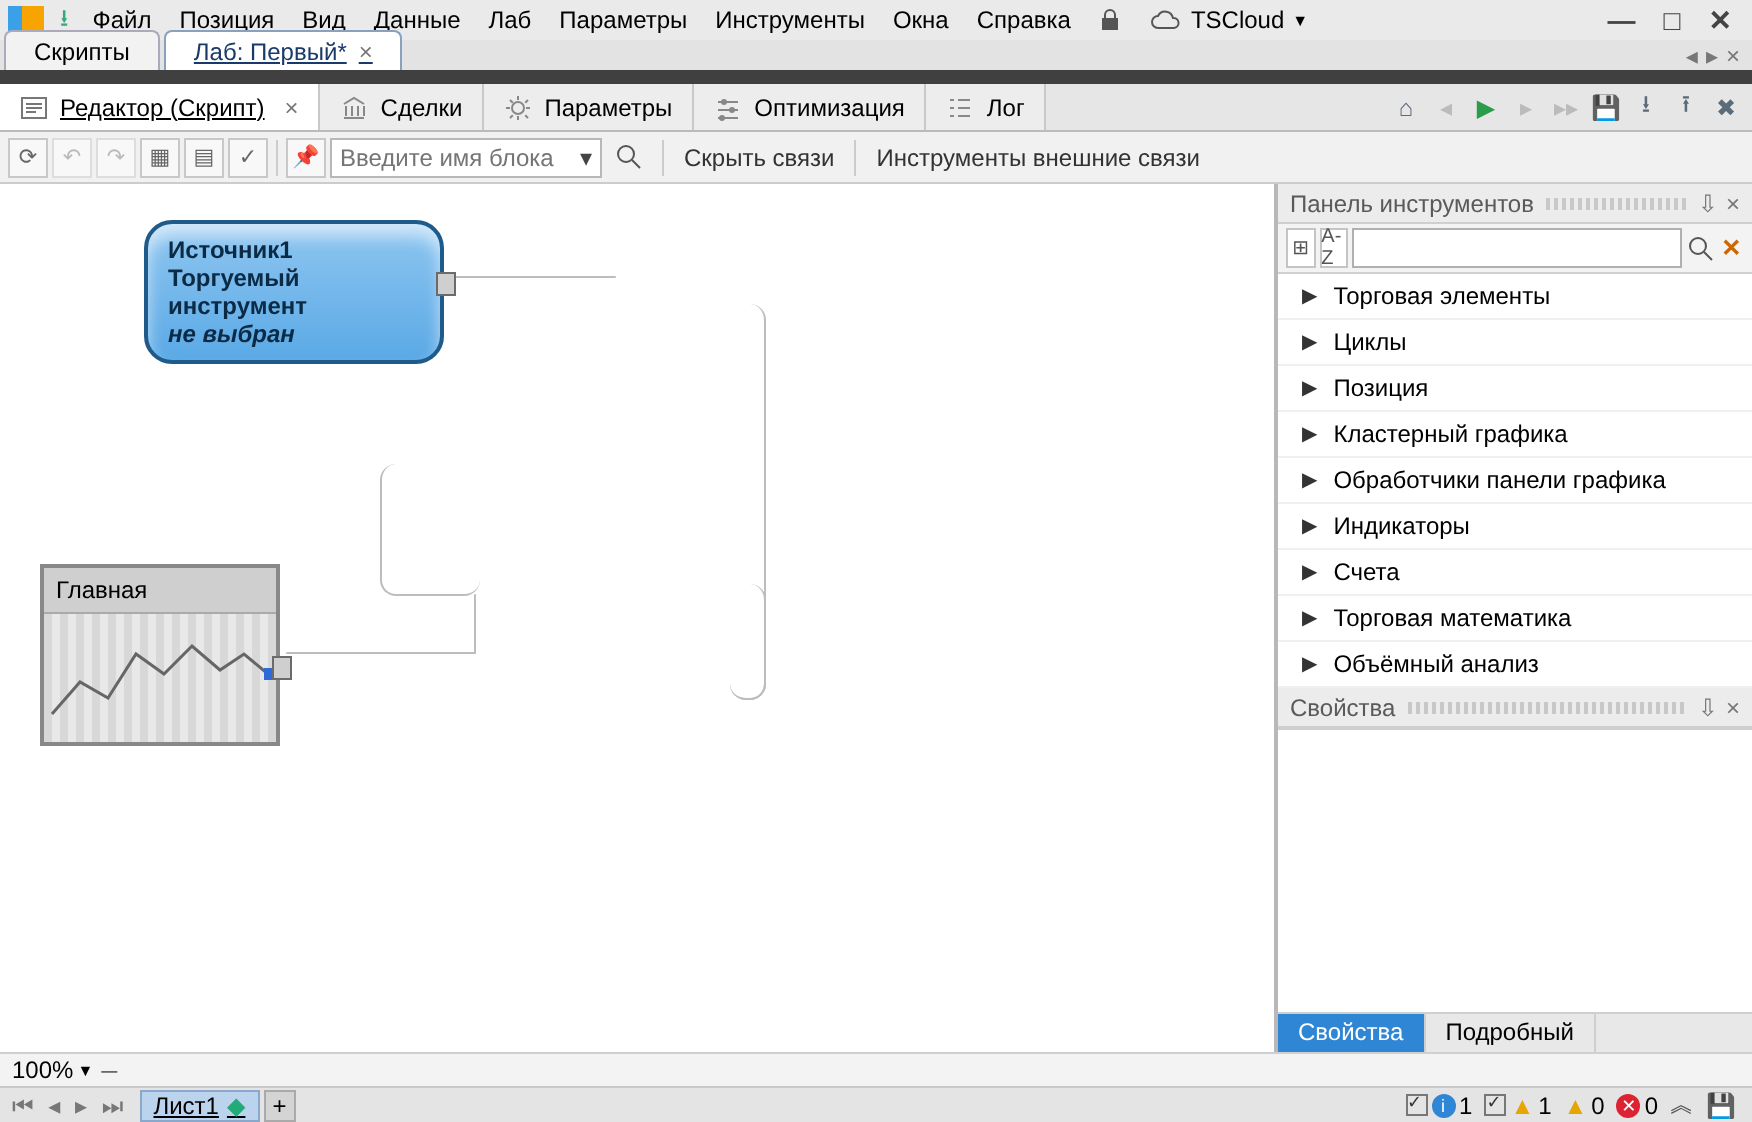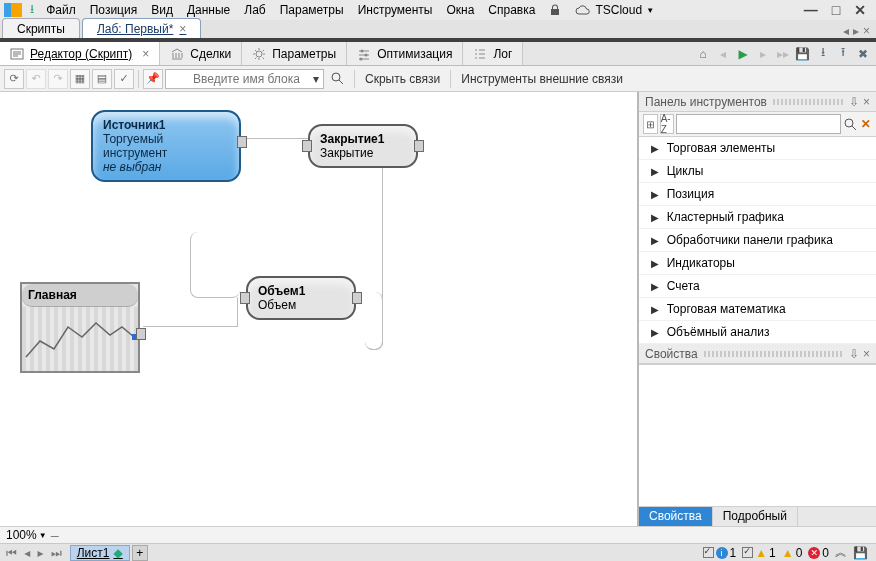--- a/index.html
+++ b/index.html
@@ -8,60 +8,60 @@
 
 .menubar { height: 20px; background: #eaeaea; display: flex; align-items: center; padding: 0 4px; gap: 2px; }
 .menubar .logo { width: 18px; height: 14px; display:inline-block; background: linear-gradient(90deg,#3aa0e8 0 40%, #f7a400 40% 100%); margin-right:2px;}
 .menubar .mi { padding: 2px 6px; cursor: default; }
 .menubar .sep { flex:1; }
 .menubar .winbtn { padding: 0 6px; font-size:14px; font-weight:bold; color:#444;}
 .cloudwrap { display:flex; align-items:center; gap:4px; padding:0 6px;}
 .cloudwrap .tri { font-size:8px;}
 
 
-.doctabs { height: 22px; background: #e3e3e3; display:flex; align-items:flex-end; border-bottom:4px solid #404040;}
+.doctabs { height: 22px; background: #e3e3e3; display:flex; align-items:flex-end; border-bottom:7px solid #404040;}
 .dtab { height:20px; padding: 0 14px; display:flex; align-items:center; background:#f2f2f2; border:1px solid #aab; border-bottom:none; border-top-left-radius:4px; border-top-right-radius:4px; margin-left:2px; font-size:12px;}
 .dtab.active { background:#fff; border-color:#8aa0c0; color:#1a3a6a; text-decoration:underline;}
 .dtab .x { margin-left:6px; color:#777;}
 .doctabs .r { margin-left:auto; display:flex; gap:4px; padding-right:6px;}
 .doctabs .r span { color:#777; font-size:12px;}
 
 
 .ribbon { height: 24px; background:#e6e6e6; display:flex; align-items:stretch; border-bottom:1px solid #bbb;}
 .rtab { display:flex; align-items:center; gap:6px; padding:0 10px; border-right:1px solid #c8c8c8; background:#ededed; cursor:default;}
 .rtab.active { background:#fff; }
 .rtab .ic { width:14px; height:14px; display:inline-block;}
 .ribbon .rtools { margin-left:auto; display:flex; align-items:center; gap:2px; padding:0 4px;}
 .rtools span { width:18px; height:18px; display:inline-flex; align-items:center; justify-content:center; color:#5a6b7a; font-size:12px;}
 
 
 .tbar { height: 26px; background:#f1f1f1; border-bottom:1px solid #ccc; display:flex; align-items:center; gap:2px; padding:0 4px;}
 .tbar .b { width:20px; height:20px; border:1px solid #c8c8c8; display:inline-flex; align-items:center; justify-content:center; background:#f8f8f8; color:#666; font-size:11px;}
 .tbar .b.dis { color:#bbb; border-color:#ddd;}
-.tbar .combo { display:flex; align-items:center; border:1px solid #b8b8b8; height:20px; background:#fff;padding-left:23px; }
+.tbar .combo { display:flex; align-items:center; border:1px solid #b8b8b8; height:20px; background:#fff; }
 .tbar .combo input { border:none; outline:none; width:120px; padding:0 4px; font-size:12px; color:#666;}
 .tbar .combo .dd { width:14px; text-align:center; color:#444;}
 .tbar .magn { width:16px; height:16px; display:inline-block; margin:0 4px;}
 .tbar .lbl { padding:0 6px; color:#333;}
 .tbar .vsep { width:1px; height:18px; background:#ccc; margin:0 2px;}
 
 
 .main { flex:1; display:flex; min-height:0; }
 .canvas { flex:1; position:relative; background:#fff; border-right:2px solid #b8b8b8; overflow:hidden;}
 .node { position:absolute; border:2px solid #5b5b5b; border-radius:14px; padding:6px 14px 6px 10px; background:#e4e4e4; box-shadow: inset 0 6px 8px rgba(255,255,255,.6);}
 .node .t1 { font-weight:bold; font-size:12px;}
-.node .t2 { font-size:12px;}
-.node.sel { background:linear-gradient(#8fc6f0,#5aa9e6); border-color:#1e5a8a;margin-left:19px;}
+.node .t2 { font-size:12px;font-weight:bold;}
+.node.sel { background:linear-gradient(#8fc6f0,#5aa9e6); border-color:#1e5a8a;}
 .node.sel .t1,.node.sel .t2 { color:#0a2a45;}
 .node.sel .ital { font-style:italic;}
 .port { position:absolute; width:10px; height:12px; background:#cfcfcf; border:1px solid #6b6b6b;}
 .port.r { right:-8px;}
 .port.l { left:-8px;}
 .panel { position:absolute; border:2px solid #888; background:#e6e6e6; width:120px;}
-.panel .ph { background:#cfcfcf; border-bottom:1px solid #aaa; padding:4px 6px; font-weight:bold; font-size:12px;border-radius:10px;}
+.panel .ph { background:#cfcfcf; border-bottom:1px solid #aaa; padding:4px 6px; font-weight:normal; font-size:12px;}
 .panel .pb { height:64px; background:repeating-linear-gradient(90deg,#d8d8d8 0 4px,#e8e8e8 4px 8px); position:relative;}
 .wire { position:absolute; border:1px solid #bdbdbd; border-radius:8px;}
 
 
 .side { width:237px; display:flex; flex-direction:column; background:#efefef;}
 .paneT { height:20px; display:flex; align-items:center; padding:0 6px; background:#ececec; color:#5a5a5a; border-bottom:1px solid #cfcfcf;}
 .paneT .dots { flex:1; height:6px; background:repeating-linear-gradient(90deg,#c8c8c8 0 2px, transparent 2px 4px); margin:0 6px;}
 .paneT .pin { color:#777;}
 .fbar { height:24px; display:flex; align-items:center; gap:2px; padding:2px 4px; background:#f3f3f3;}
 .fbar .ib { width:20px; height:20px; border:1px solid #c4c4c4; display:flex; align-items:center; justify-content:center; background:#fff; font-size:10px; color:#555;}
@@ -238,33 +238,21 @@
     <div class="wire" style="left:365px; top:60px; width:18px; height:198px; border-width:0 1px 1px 0;"></div>
     <div class="wire" style="left:365px; top:200px; width:18px; height:58px; border-width:0 1px 1px 0;"></div>
 
     <div class="node sel" style="left:72px; top:18px; width:150px;">
       <div class="t1">Источник1</div>
       <div class="t2">Торгуемый инструмент</div>
       <div class="t2 ital">не выбран</div>
       <div class="port r" style="top:24px;"></div>
     </div>
 
-    <div class="node" style="left:308px; top:32px; width:110px;">
-      <div class="t1">Закрытие1</div>
-      <div class="t2">Закрытие</div>
-      <div class="port l" style="top:14px;"></div>
-      <div class="port r" style="top:14px;"></div>
-    </div>
-
-    <div class="node" style="left:246px; top:184px; width:110px;">
-      <div class="t1">Объем1</div>
-      <div class="t2">Объем</div>
-      <div class="port l" style="top:14px;"></div>
-      <div class="port r" style="top:14px;"></div>
-    </div>
+
 
     <div class="panel" style="left:20px; top:190px;">
       <div class="ph">Главная</div>
       <div class="pb">
         <svg width="116" height="62" viewBox="0 0 116 62" style="position:absolute;inset:0;">
           <polyline points="4,50 18,34 32,42 46,20 60,30 74,16 88,28 100,20 112,30" fill="none" stroke="#666" stroke-width="1.5"></polyline>
           <rect x="110" y="27" width="6" height="6" fill="#2e6bd6"></rect>
         </svg>
       </div>
       <div class="port r" style="top:44px;"></div>

